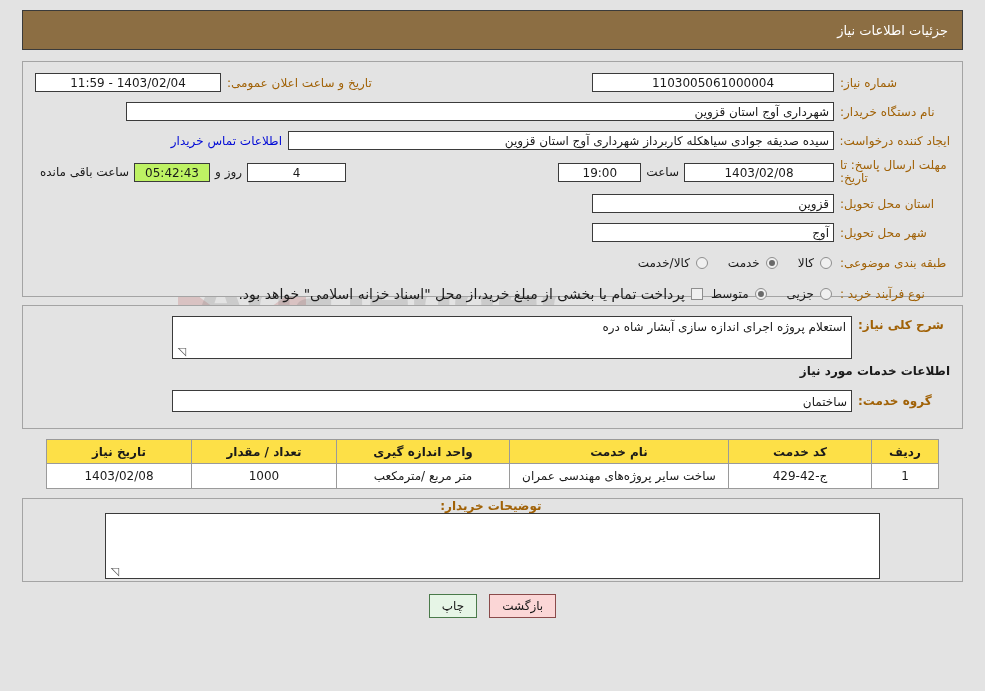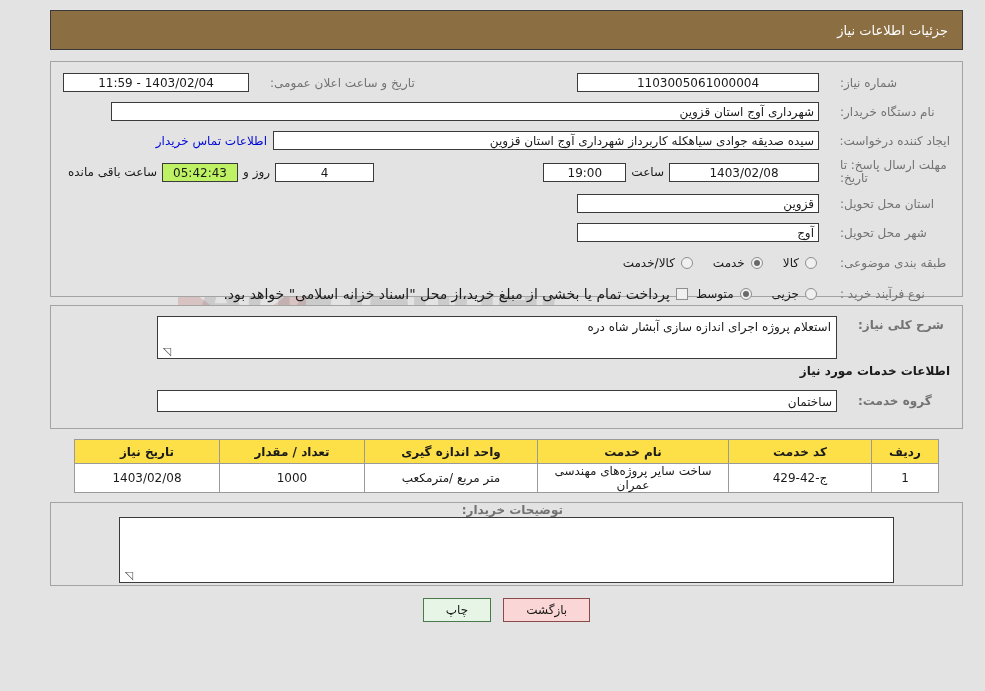--- a/index.html
+++ b/index.html
@@ -65,21 +65,20 @@
     color: rgba(196, 120, 120, 0.22);
     direction: ltr;
     white-space: nowrap;
   }
 
   
   .page {
     position: relative;
     z-index: 5;
     padding: 0;
-    margin-left: 28px;
   }
   .title-bar {
     margin: 10px 22px 0 22px;
     height: 40px;
     background: #8c6e43;
     border: 1px solid #3b3b3b;
     display: flex;
     align-items: center;
     justify-content: flex-start;
     padding: 0 14px;
@@ -104,23 +103,23 @@
   .frow {
     display: flex;
     align-items: center;
     direction: rtl;
     height: 29px;
     padding: 0 12px 0 12px;
     box-sizing: border-box;
   }
   .lbl {
     text-align: left;
-    padding-left: 21px;
-    font-size: 12px;
-    color: #737373;
+    padding-left: 6px;
+    font-size: 12px;
+    color: #a16207;
     white-space: nowrap;
     flex: 0 0 auto;
   }
   .lbl.w110 { width: 110px; }
   .lbl.w92  { width: 92px; }
 
   .fld {
     background: #ffffff;
     border: 1px solid #3b3b3b;
     height: 19px;
@@ -254,21 +253,21 @@
   .btn-bar {
     display: flex;
     justify-content: center;
     align-items: center;
     gap: 12px;
     margin-top: 12px;
     direction: rtl;
   }
   .btn {
     font-size: 12px;
-    padding: 3px 22px;
+    padding: 3px 12px;
     border: 1px solid #555;
     cursor: pointer;
     line-height: 16px;
     font-family: inherit;
   }
   .btn.back  { background: #fbd6d6; border-color: #8a4a4a; color: #1a1a1a; }
   .btn.print { background: #e6f5e6; border-color: #4a7a4a; color: #1a1a1a; }
 </style>
 </head>
 <body>

